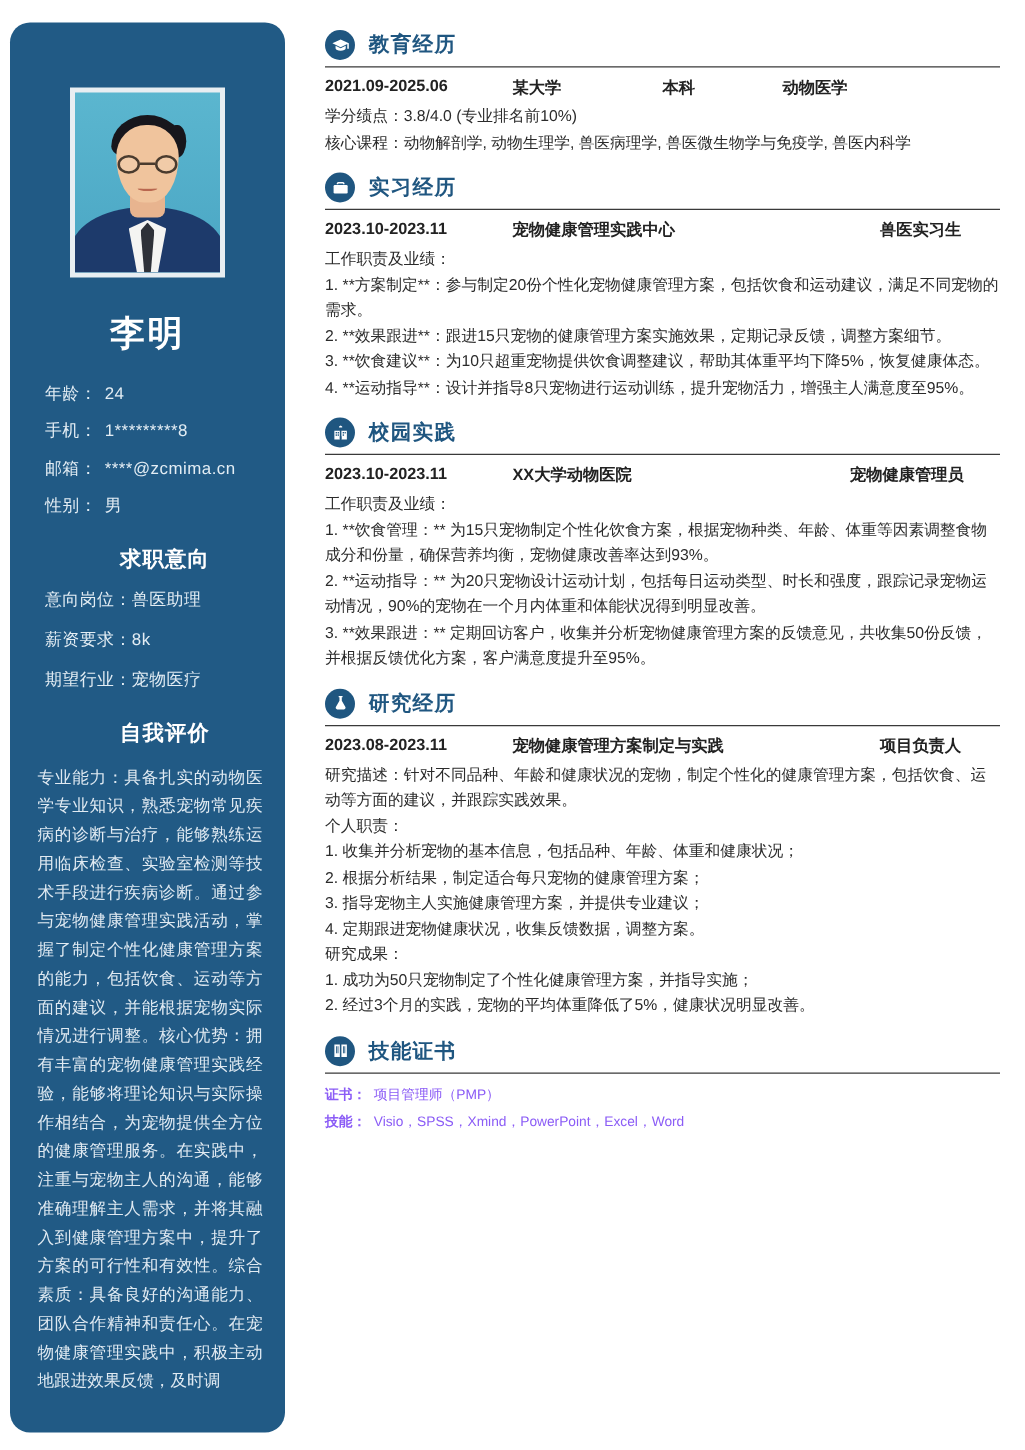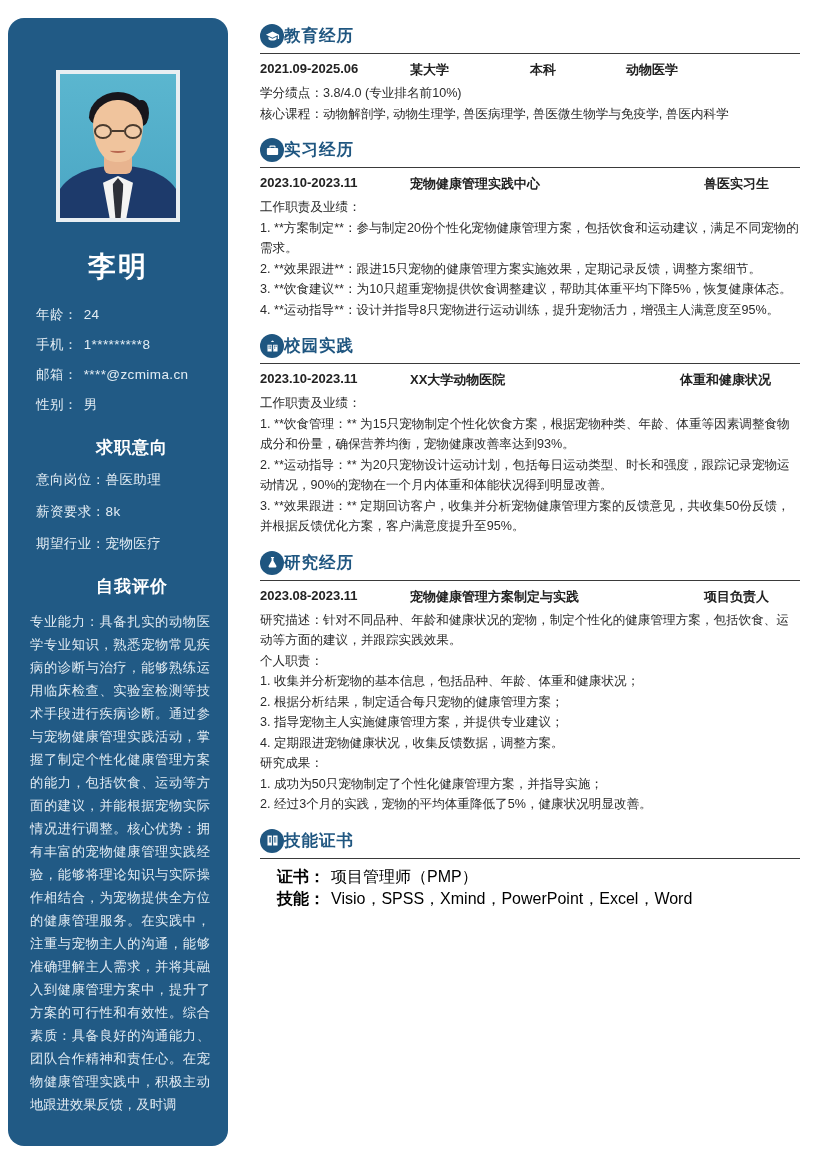--- a/index.html
+++ b/index.html
@@ -180,20 +180,21 @@
   .main {
     position: absolute;
     left: 260px;
     top: 24px;
     width: 540px;
   }
   .section { margin-bottom: 14px; }
   .sec-head {
     display: flex;
     align-items: center;
+    gap: 11px;
     margin-bottom: 5px;
   }
   .sec-icon {
     width: 24px; height: 24px;
     border-radius: 50%;
     background: #1f5680;
     display: flex;
     align-items: center;
     justify-content: center;
     flex: 0 0 24px;
@@ -220,21 +221,21 @@
   .eh-date { width: 150px; flex: 0 0 150px; }
   .eh-org  { flex: 1 1 auto; }
   .eh-role { text-align: left; }
   .eh-w120 { width: 120px; flex: 0 0 120px; }
   .eh-w96  { width: 96px;  flex: 0 0 96px; }
   .body-line {
     font-size: 12.6px;
     line-height: 20.5px;
     color: #2b2b2b;
   }
-  .kv { display: flex; font-size: 16px; line-height: 21px; color: #000000; margin-bottom: 1px; margin-left: 17px; }
+  .kv { display: flex; font-size: 11px; line-height: 21px; color: #8b5cf6; margin-bottom: 1px; }
   .kv .k { font-weight: bold; flex: 0 0 auto; margin-right: 6px; }
   .kv .v { flex: 1 1 auto; }
 </style>
 </head>
 <body>
 
 <div class="page">
 
   <aside class="sidebar">
 
@@ -344,21 +345,21 @@
               <rect x="14.6" y="13.6" width="1.8" height="1.8" fill="#1f5680"></rect>
               <rect x="10.9" y="16" width="2.2" height="4" fill="#1f5680"></rect>
             </svg>
         </span>
         <span class="sec-title">校园实践</span>
       </div>
       <div class="sec-rule"></div>
       <div class="entry-head">
         <span class="eh-date">2023.10-2023.11</span>
         <span class="eh-org">XX大学动物医院</span>
-        <span class="eh-role eh-w120">体重和健康状况</span>
+        <span class="eh-role eh-w120">宠物健康管理员</span>
       </div>
       <div class="body-line">工作职责及业绩：</div>
       <div class="body-line">1. **饮食管理：** 为15只宠物制定个性化饮食方案，根据宠物种类、年龄、体重等因素调整食物成分和份量，确保营养均衡，宠物健康改善率达到93%。</div>
       <div class="body-line">2. **运动指导：** 为20只宠物设计运动计划，包括每日运动类型、时长和强度，跟踪记录宠物运动情况，90%的宠物在一个月内体重和体能状况得到明显改善。</div>
       <div class="body-line">3. **效果跟进：** 定期回访客户，收集并分析宠物健康管理方案的反馈意见，共收集50份反馈，并根据反馈优化方案，客户满意度提升至95%。</div>
     </section>
 
     <section class="section">
       <div class="sec-head">
         <span class="sec-icon">

